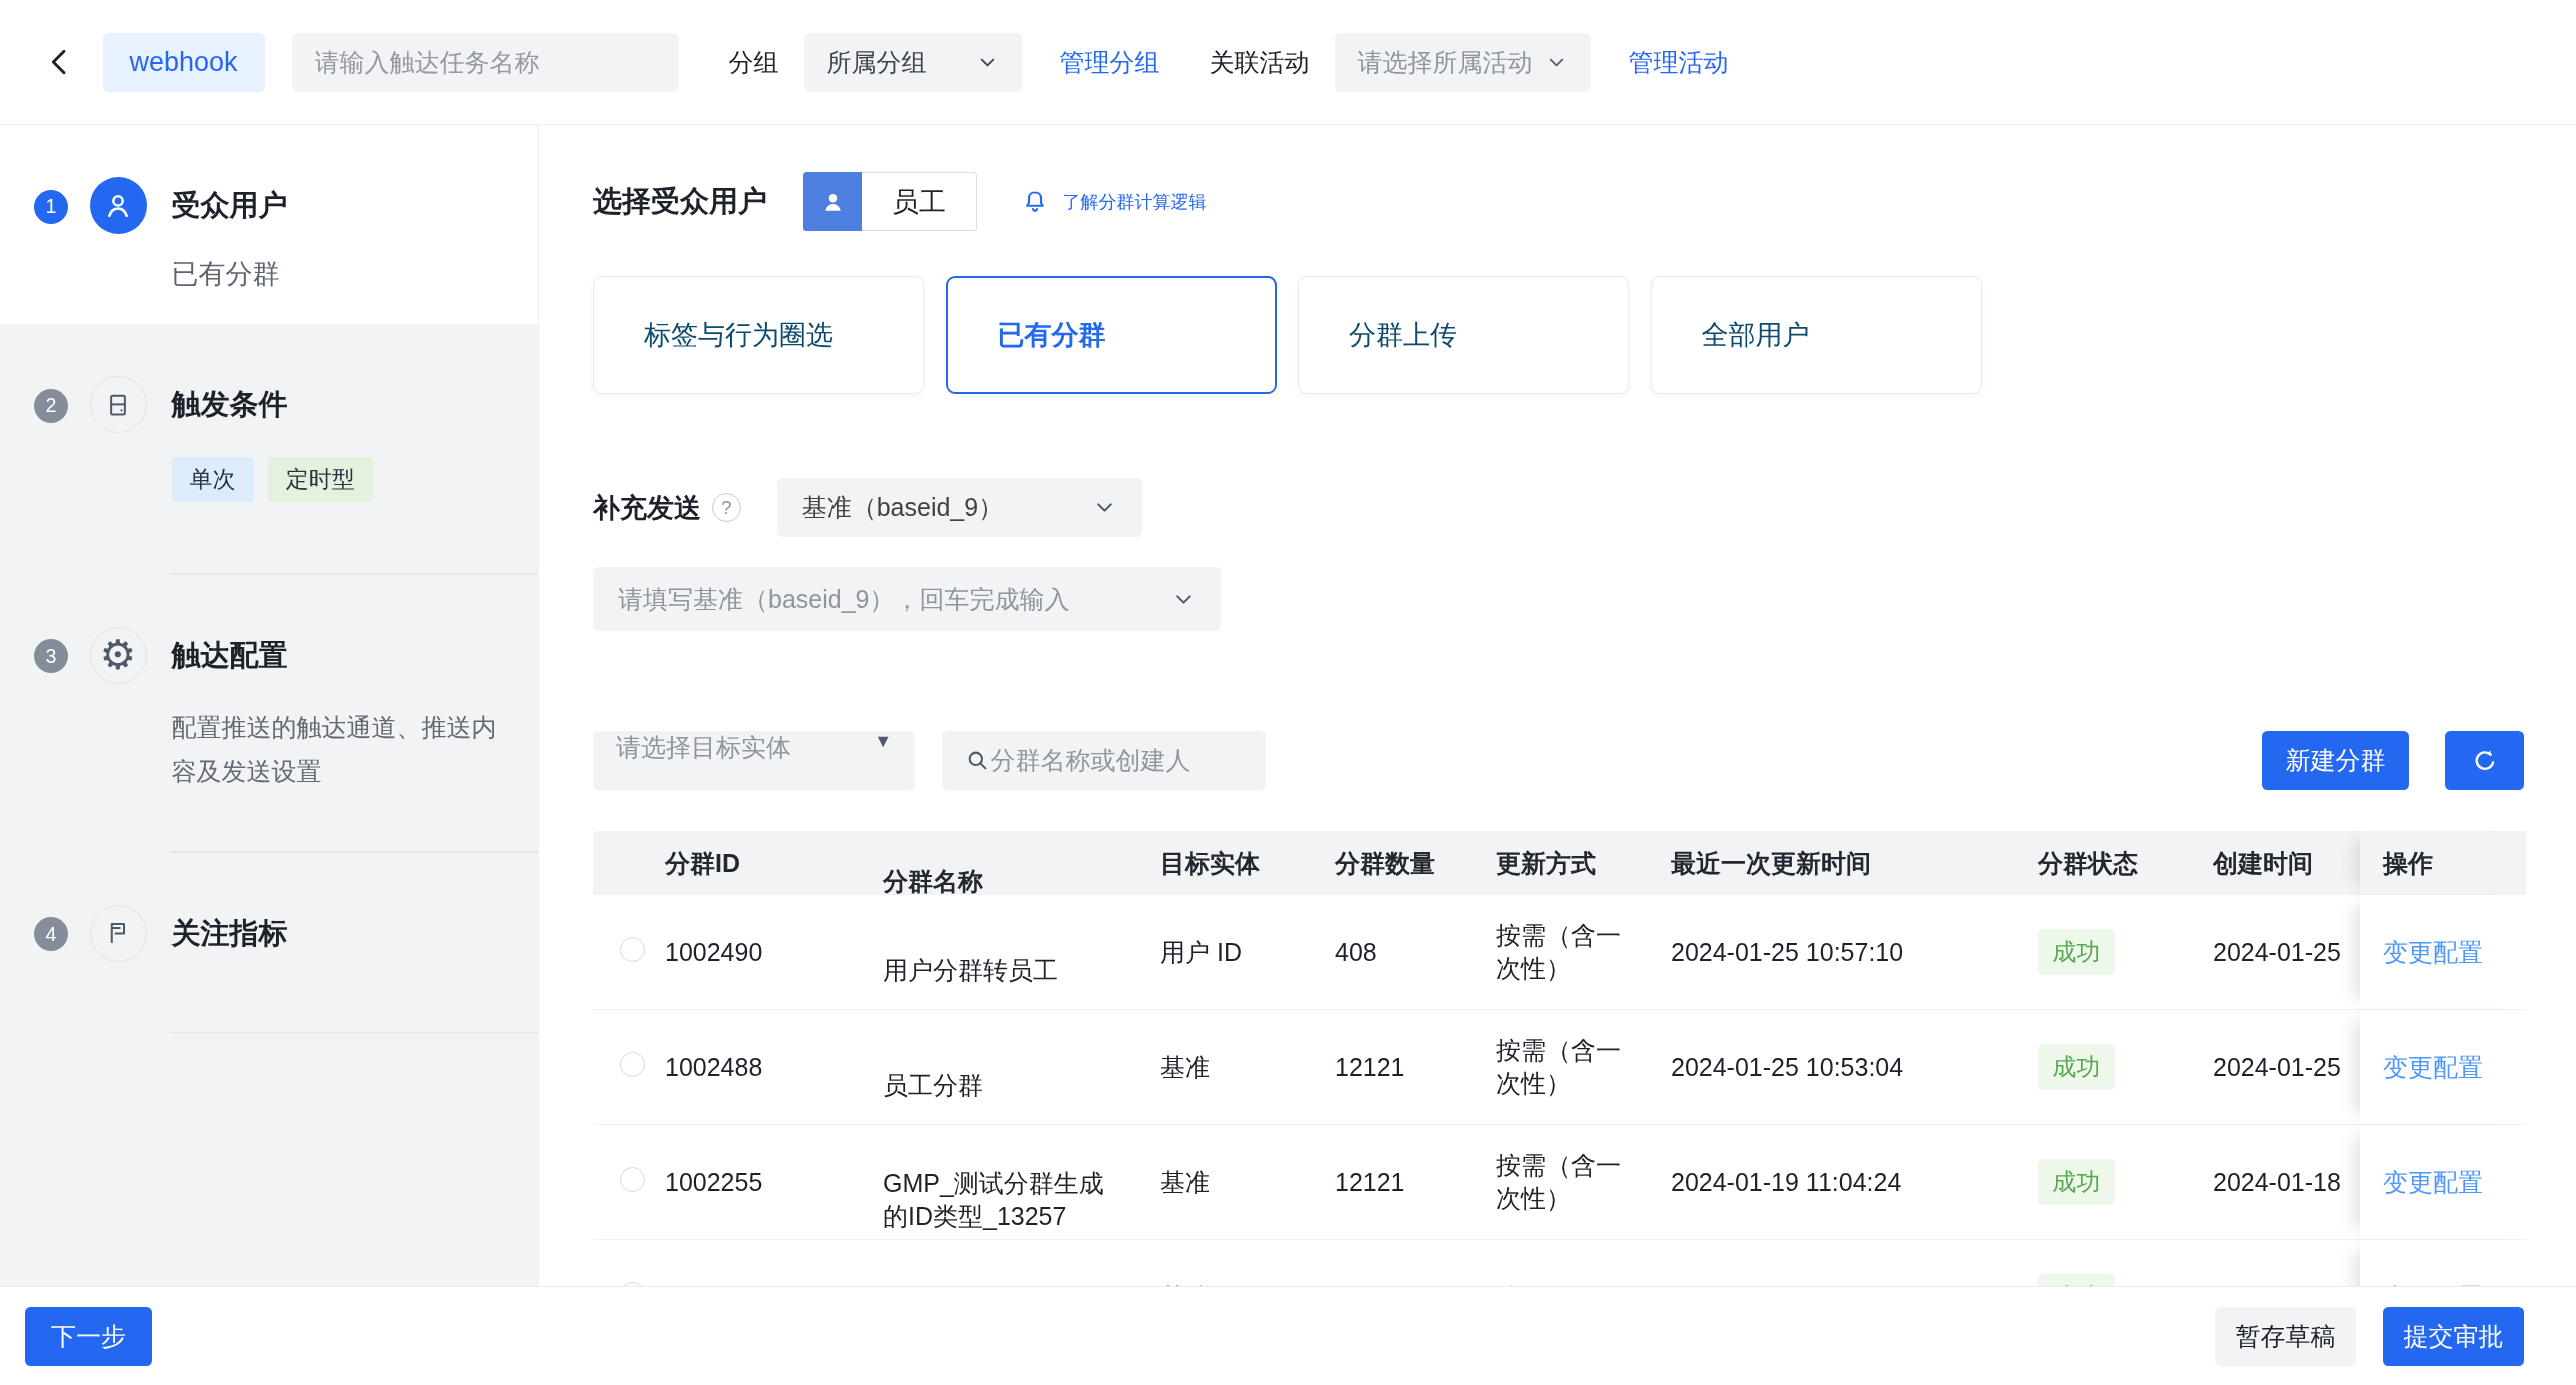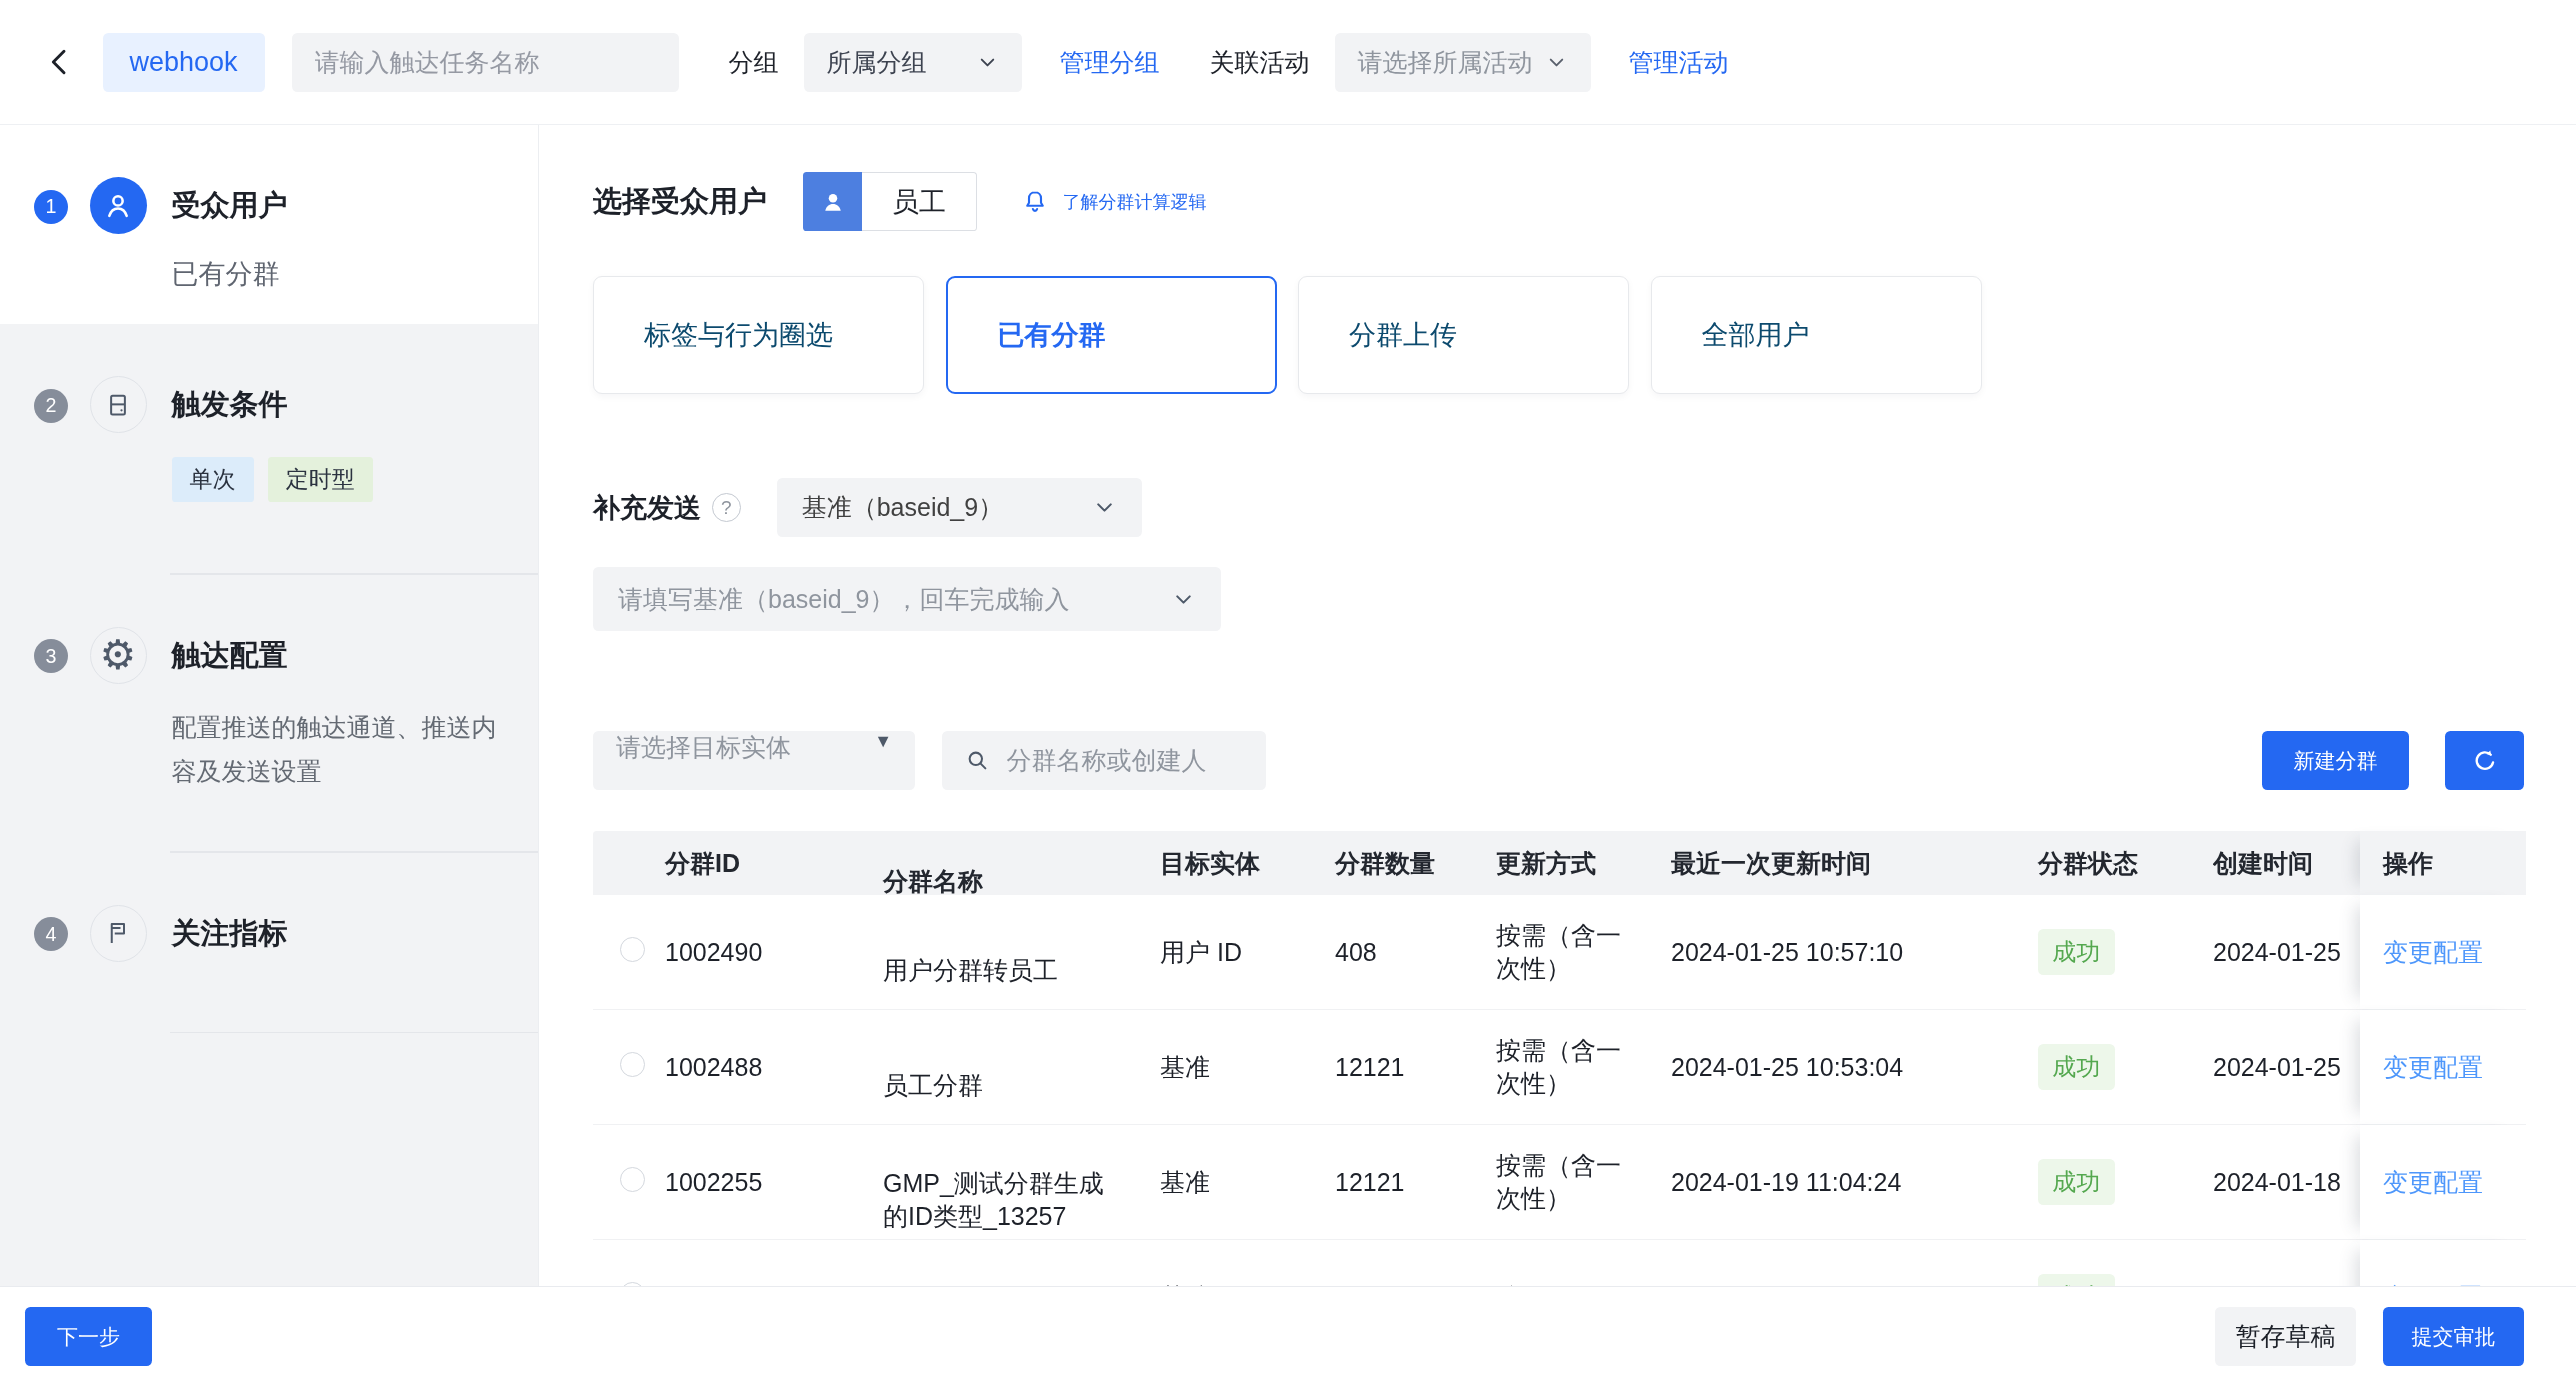--- a/index.html
+++ b/index.html
@@ -79,26 +79,26 @@
     display:flex; align-items:center; justify-content:space-between; padding:0 25px; cursor:text; }
   .base-input .ph { color:#8f959e; font-size:25px; }
 
   
   .filter-row { display:flex; align-items:center; margin-top:100px; }
   .f-select { width:322px; height:59px; background:#f2f3f5; border-radius:5.4px; display:flex; align-items:flex-start;
     justify-content:space-between; padding:0 23px; cursor:pointer; }
   .f-select .ph { color:#8f959e; font-size:25px; }
   .tri { color:#4e5969; font-size:18px; }
   .f-search { width:324px; height:59px; background:#f2f3f5; border-radius:5.4px; display:flex; align-items:center;
-    padding:0 21.5px; margin-left:27px; gap:16px; }
+    padding:0 21.5px; margin-left:27px; }
   .f-search input { flex:1; border:none; background:transparent; outline:none; font-size:25px; color:#1d2129; font-family:inherit; }
   .f-search input::placeholder { color:#8f959e; }
   .spacer { flex:1; }
   .btn { border:none; border-radius:5.4px; cursor:pointer; font-family:inherit; display:flex; align-items:center; justify-content:center; }
-  .btn-primary { background:#2468f2; color:#fff; font-size:21px; }
+  .btn-primary { background:#2468f2; color:#fff; font-size:25px; }
   .new-btn { width:147px; height:59px; }
   .refresh-btn { width:79px; height:59px; margin-left:36px; }
 
   
   .table { margin-top:41px; width:1933px; border-radius:3.6px; }
   .trow { display:flex; align-items:center; }
   .thead { background:#f2f3f5; height:64px; font-weight:700; color:#23272f; border-radius:3.6px 3.6px 0 0; }
   .tbody-row { min-height:115px; border-bottom:1.8px solid #f0f1f3; background:#fff; }
   .cell { flex-shrink:0; padding-right:18px; }
   .c-radio { width:72px; padding-left:27px; }

